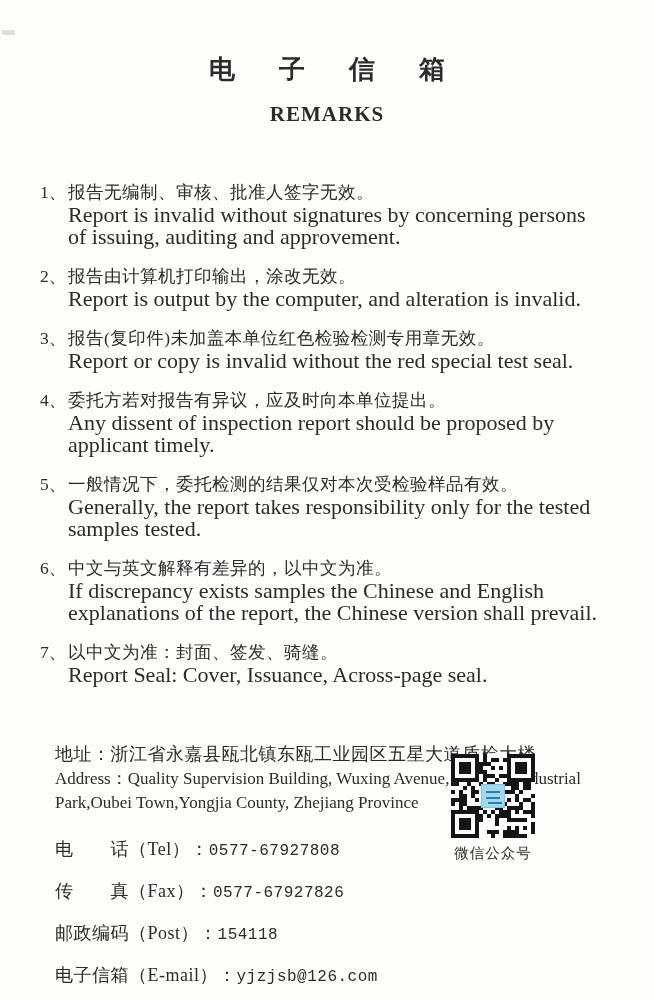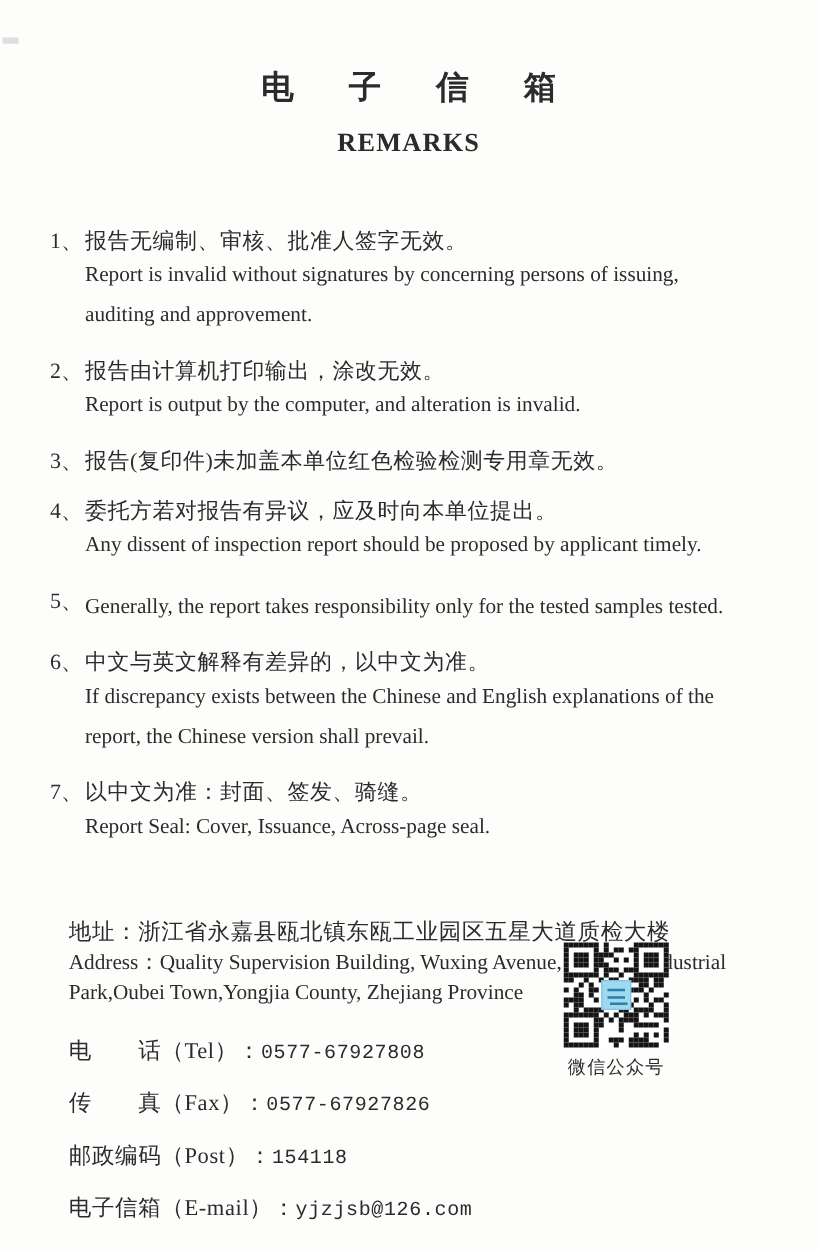--- a/index.html
+++ b/index.html
@@ -37,22 +37,22 @@
   .remark-list { margin-top: 54px; }
   .remark-item {
     display: grid;
     grid-template-columns: 28px auto;
     margin-bottom: 17px;
   }
   .item-num { font-size: 17.5px; line-height: 23px; }
   .item-cn  { font-size: 17.5px; line-height: 23px; letter-spacing: 0.5px; }
   .item-en  {
     grid-column: 2;
-    font-size: 17px;
-    line-height: 32px;
+    font-size: 22px;
+    line-height: 22px;
     max-width: 530px;
   }
 
   .address-block { margin-top: 56px; padding-left: 15px; max-width: 580px; }
   .address-cn { font-size: 18px; line-height: 25px; letter-spacing: 0.5px; }
   .address-en { font-size: 17px; line-height: 24px; max-width: 565px; }
 
   .contact-block { margin-top: 12px; padding-left: 15px; }
   .contact-line { margin-top: 22px; height: 20px; }
   .c-label { font-size: 18px; letter-spacing: 0.5px; }
@@ -122,37 +122,39 @@
 
     <div class="remark-item">
       <span class="item-num">2、</span>
       <span class="item-cn">报告由计算机打印输出，涂改无效。</span>
       <span class="item-en">Report is output by the computer, and alteration is invalid.</span>
     </div>
 
     <div class="remark-item">
       <span class="item-num">3、</span>
       <span class="item-cn">报告(复印件)未加盖本单位红色检验检测专用章无效。</span>
+      <span class="item-en">Report or copy is invalid without the red special test seal.</span>
     </div>
 
     <div class="remark-item">
       <span class="item-num">4、</span>
       <span class="item-cn">委托方若对报告有异议，应及时向本单位提出。</span>
       <span class="item-en">Any dissent of inspection report should be proposed by applicant timely.</span>
     </div>
 
     <div class="remark-item">
       <span class="item-num">5、</span>
+      <span class="item-cn">一般情况下，委托检测的结果仅对本次受检验样品有效。</span>
       <span class="item-en">Generally, the report takes responsibility only for the tested samples tested.</span>
     </div>
 
     <div class="remark-item">
       <span class="item-num">6、</span>
       <span class="item-cn">中文与英文解释有差异的，以中文为准。</span>
-      <span class="item-en">If discrepancy exists between the Chinese and English explanations of the report, the Chinese version shall prevail.</span>
+      <span class="item-en">If discrepancy exists samples the Chinese and English explanations of the report, the Chinese version shall prevail.</span>
     </div>
 
     <div class="remark-item">
       <span class="item-num">7、</span>
       <span class="item-cn">以中文为准：封面、签发、骑缝。</span>
       <span class="item-en">Report Seal: Cover, Issuance, Across-page seal.</span>
     </div>
 
   </div>
 

